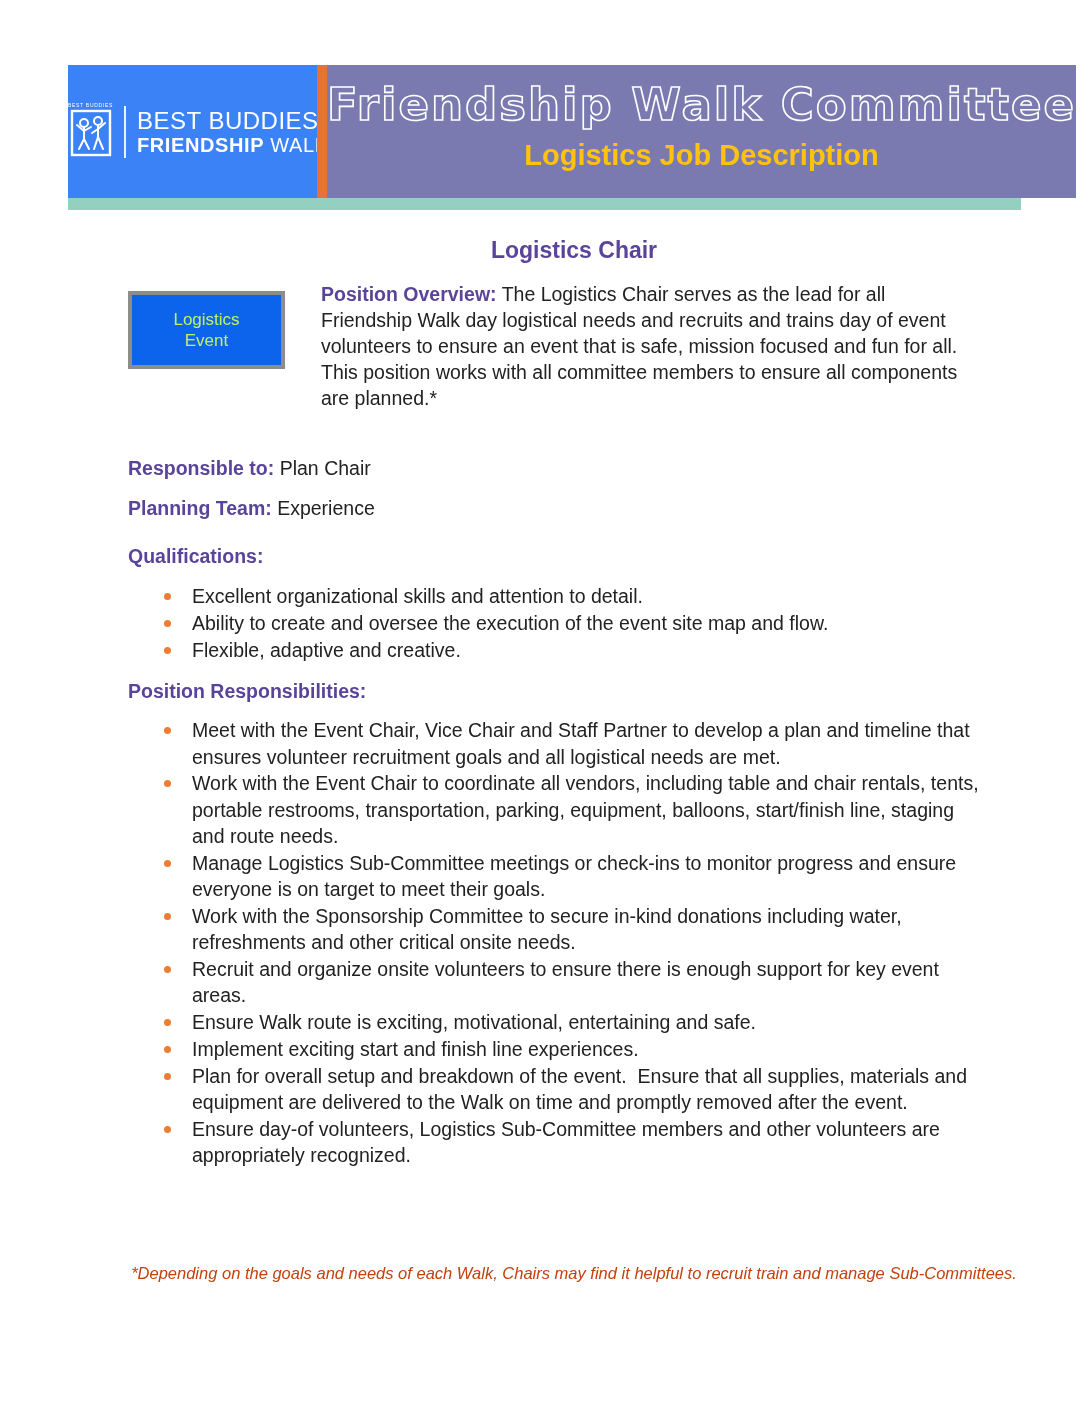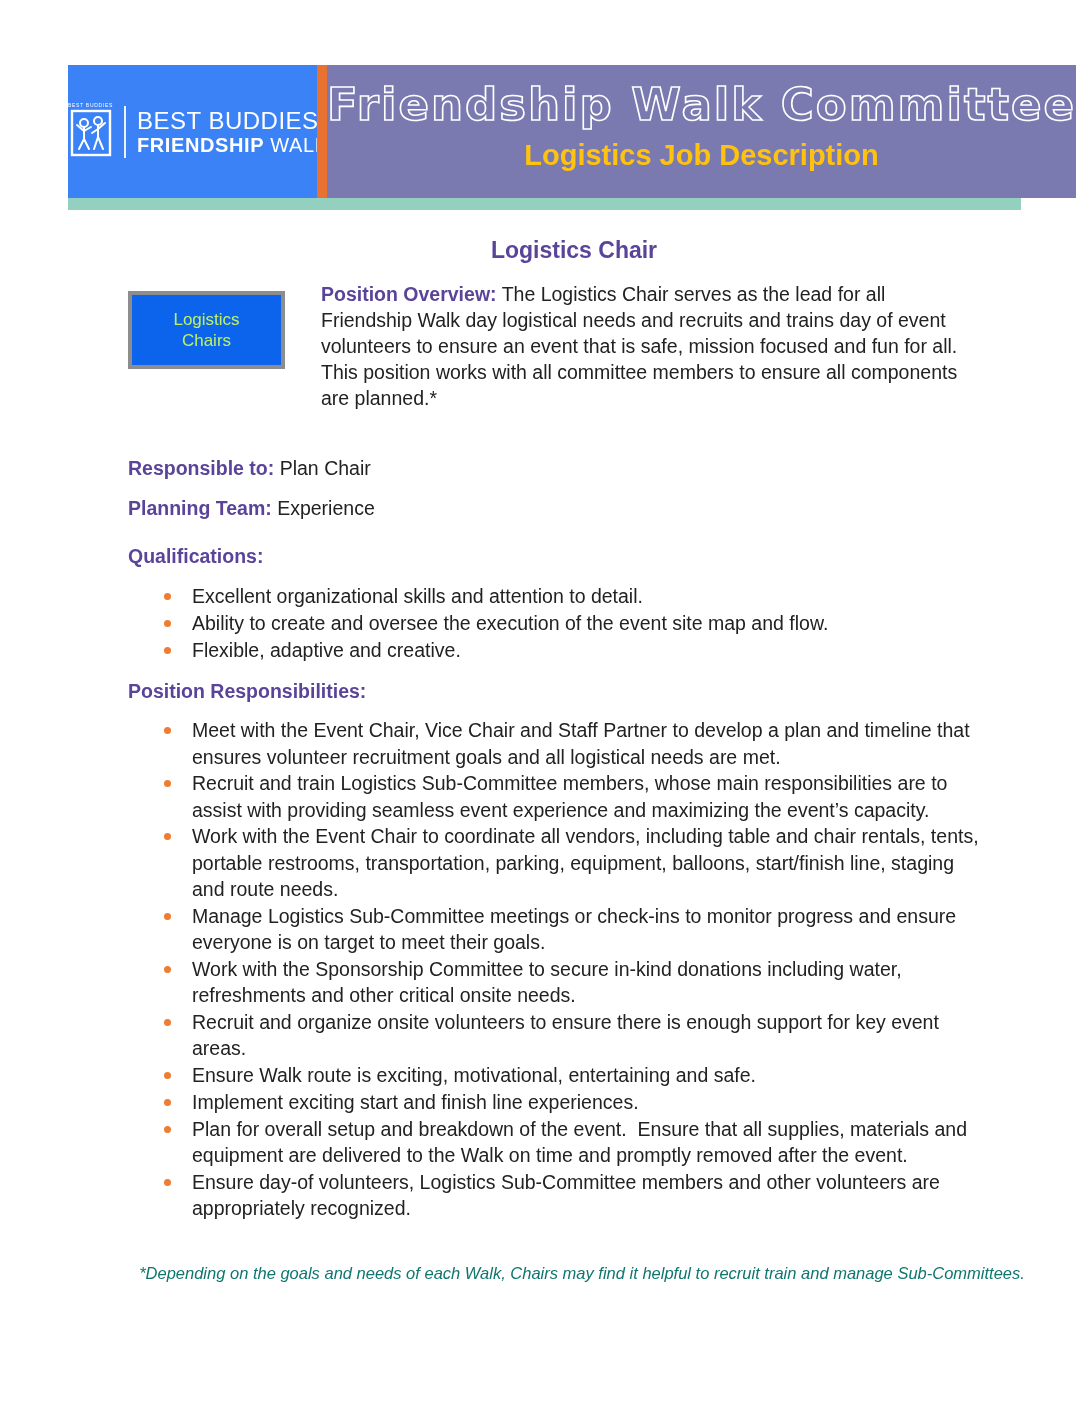--- a/index.html
+++ b/index.html
@@ -139,28 +139,28 @@
     position: absolute;
     left: 36px; top: 10px;
     width: 7px; height: 7px;
     border-radius: 50%;
     background: #ed7d31;
   }
   .btxt { white-space: pre-wrap; }
 
   .footnote {
     position: absolute;
-    left: 136px; top: 1262px;
+    left: 128px; top: 1262px;
     width: 892px;
     margin: 0;
     text-align: center;
     font-style: italic;
     font-size: 16.5px;
     line-height: 22px;
-    color: #0f766e;
+    color: #c2410c;
   }
 </style>
 </head>
 <body>
 
 <div class="page">
 
   <header class="hdr">
     <div class="hdr-left">
       <div class="logo">
@@ -189,42 +189,41 @@
   </header>
 
   <div class="teal"></div>
 
   <main class="content">
     <h1 class="doc-title">Logistics Chair</h1>
 
     <div class="ov-row">
       <div class="role-box">
         <div>Logistics</div>
-        <div>Chairs</div>
+        <div>Event</div>
       </div>
       <p class="ov-text"><span class="lbl">Position Overview:</span> <span>The Logistics Chair serves as the lead for all Friendship Walk day logistical needs and recruits and trains day of event volunteers to ensure an event that is safe, mission focused and fun for all.  This position works with all committee members to ensure all components are planned.*</span></p>
     </div>
 
     <p class="kv kv-1"><span class="lbl">Responsible to:</span> <span>Plan Chair</span></p>
 
     <p class="kv kv-2"><span class="lbl">Planning Team:</span> <span>Experience</span></p>
 
     <p class="sec sec-qual">Qualifications:</p>
 
     <ul class="blist blist-qual">
         <li class="bitem"><span class="dot"></span><span class="btxt">Excellent organizational skills and attention to detail.</span></li>
         <li class="bitem"><span class="dot"></span><span class="btxt">Ability to create and oversee the execution of the event site map and flow.</span></li>
         <li class="bitem"><span class="dot"></span><span class="btxt">Flexible, adaptive and creative.</span></li>
       </ul>
 
     <p class="sec sec-resp">Position Responsibilities:</p>
 
     <ul class="blist blist-resp">
         <li class="bitem"><span class="dot"></span><span class="btxt">Meet with the Event Chair, Vice Chair and Staff Partner to develop a plan and timeline that ensures volunteer recruitment goals and all logistical needs are met.</span></li>
-        <li class="bitem"><span class="dot"></span><span class="btxt">Recruit and train Logistics Sub-Committee members, whose main responsibilities are to assist with providing seamless event experience and maximizing the event’s capacity.</span></li>
         <li class="bitem"><span class="dot"></span><span class="btxt">Work with the Event Chair to coordinate all vendors, including table and chair rentals, tents, portable restrooms, transportation, parking, equipment, balloons, start/finish line, staging and route needs.</span></li>
         <li class="bitem"><span class="dot"></span><span class="btxt">Manage Logistics Sub-Committee meetings or check-ins to monitor progress and ensure everyone is on target to meet their goals.</span></li>
         <li class="bitem"><span class="dot"></span><span class="btxt">Work with the Sponsorship Committee to secure in-kind donations including water, refreshments and other critical onsite needs.</span></li>
         <li class="bitem"><span class="dot"></span><span class="btxt">Recruit and organize onsite volunteers to ensure there is enough support for key event areas.</span></li>
         <li class="bitem"><span class="dot"></span><span class="btxt">Ensure Walk route is exciting, motivational, entertaining and safe.</span></li>
         <li class="bitem"><span class="dot"></span><span class="btxt">Implement exciting start and finish line experiences.</span></li>
         <li class="bitem"><span class="dot"></span><span class="btxt">Plan for overall setup and breakdown of the event.  Ensure that all supplies, materials and equipment are delivered to the Walk on time and promptly removed after the event.</span></li>
         <li class="bitem"><span class="dot"></span><span class="btxt">Ensure day-of volunteers, Logistics Sub-Committee members and other volunteers are appropriately recognized.</span></li>
       </ul>
   </main>

